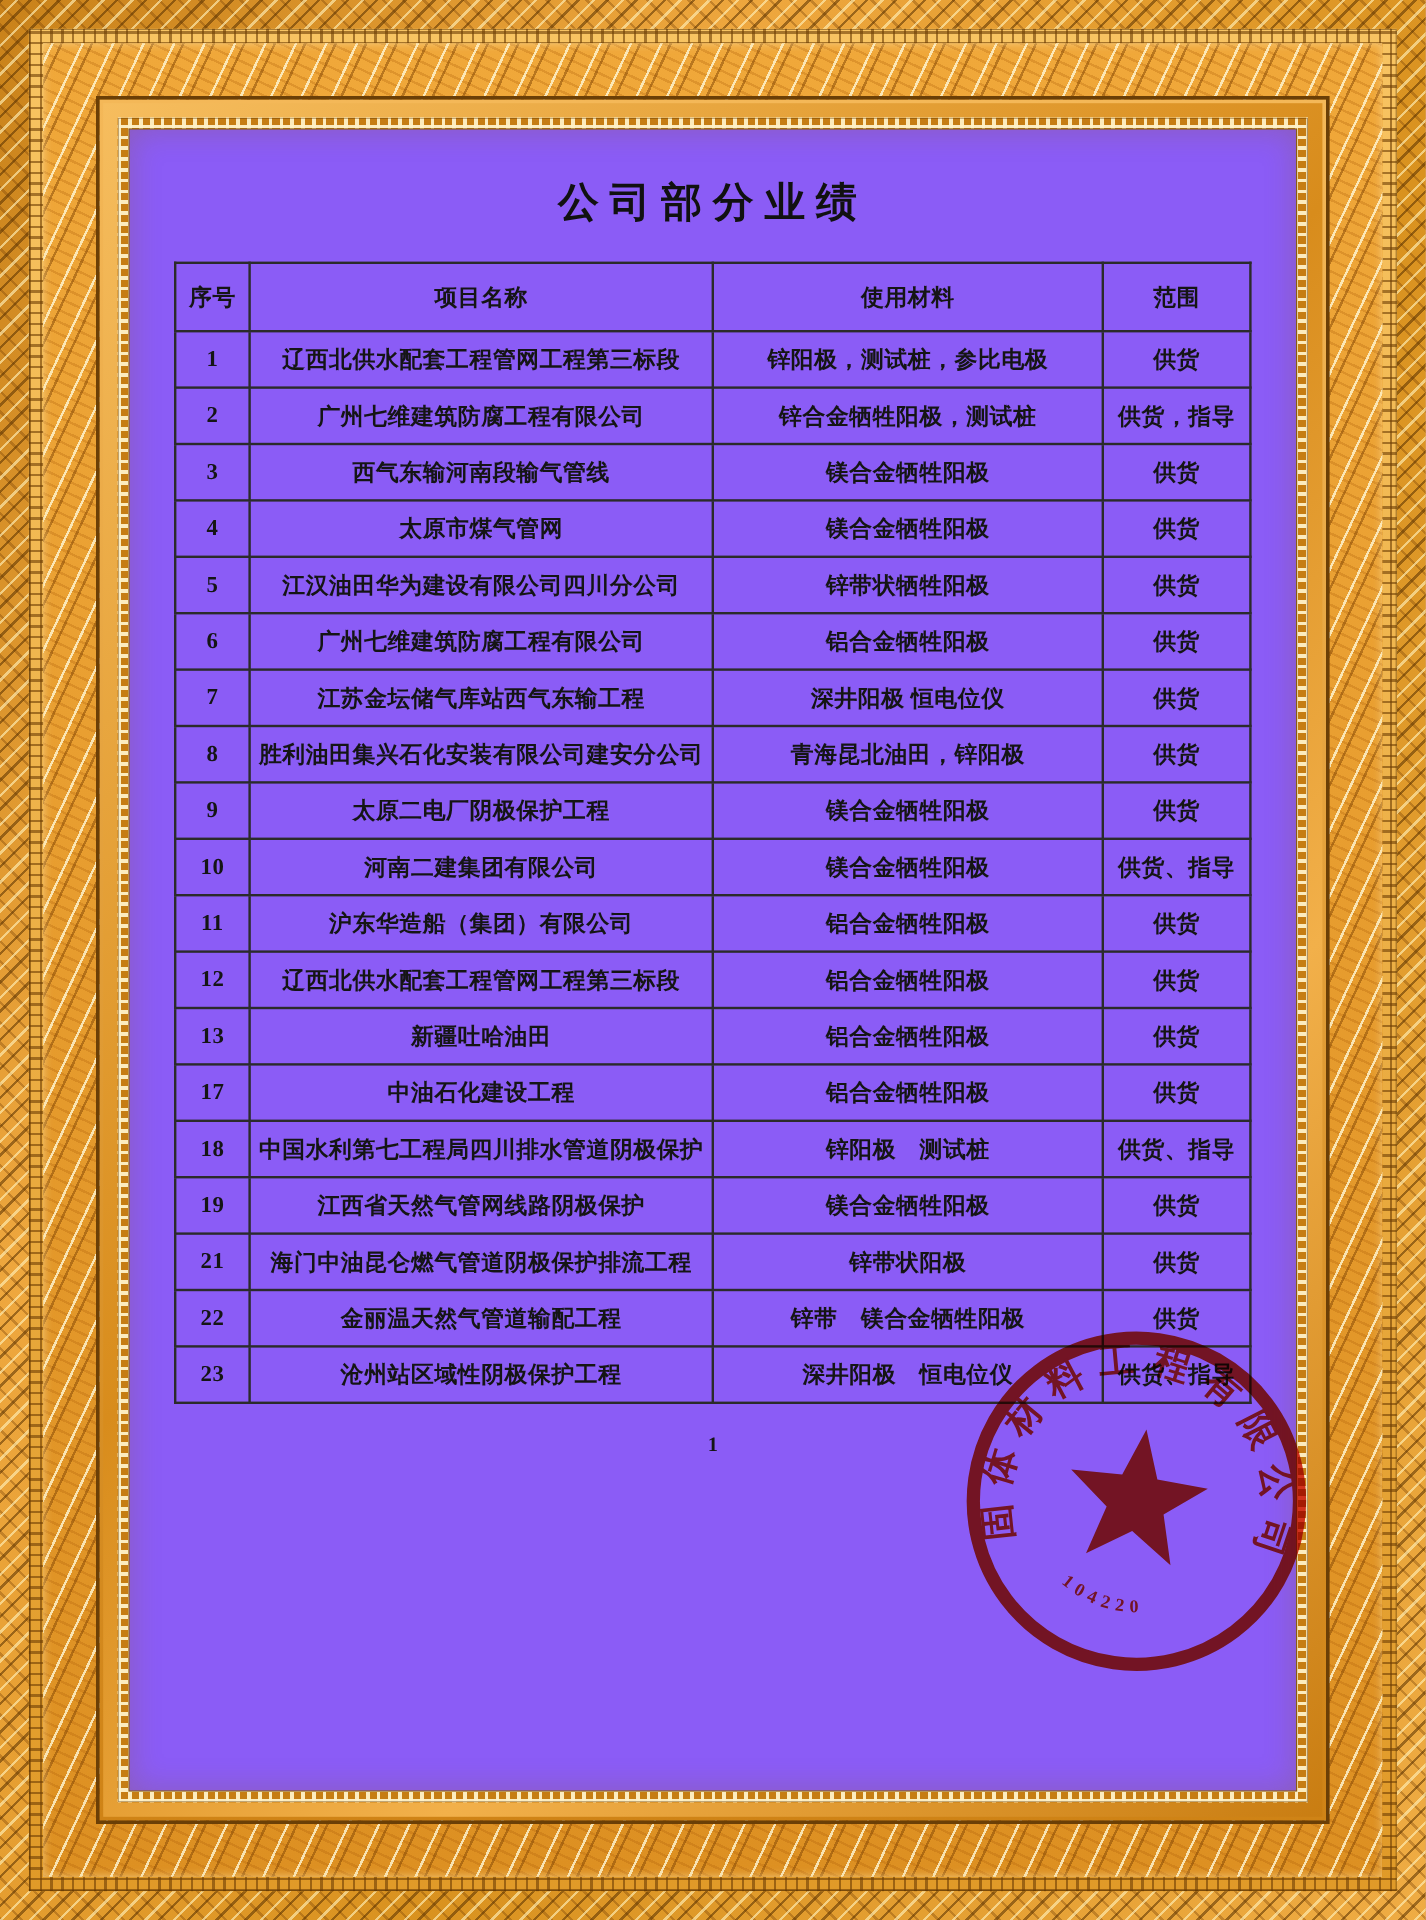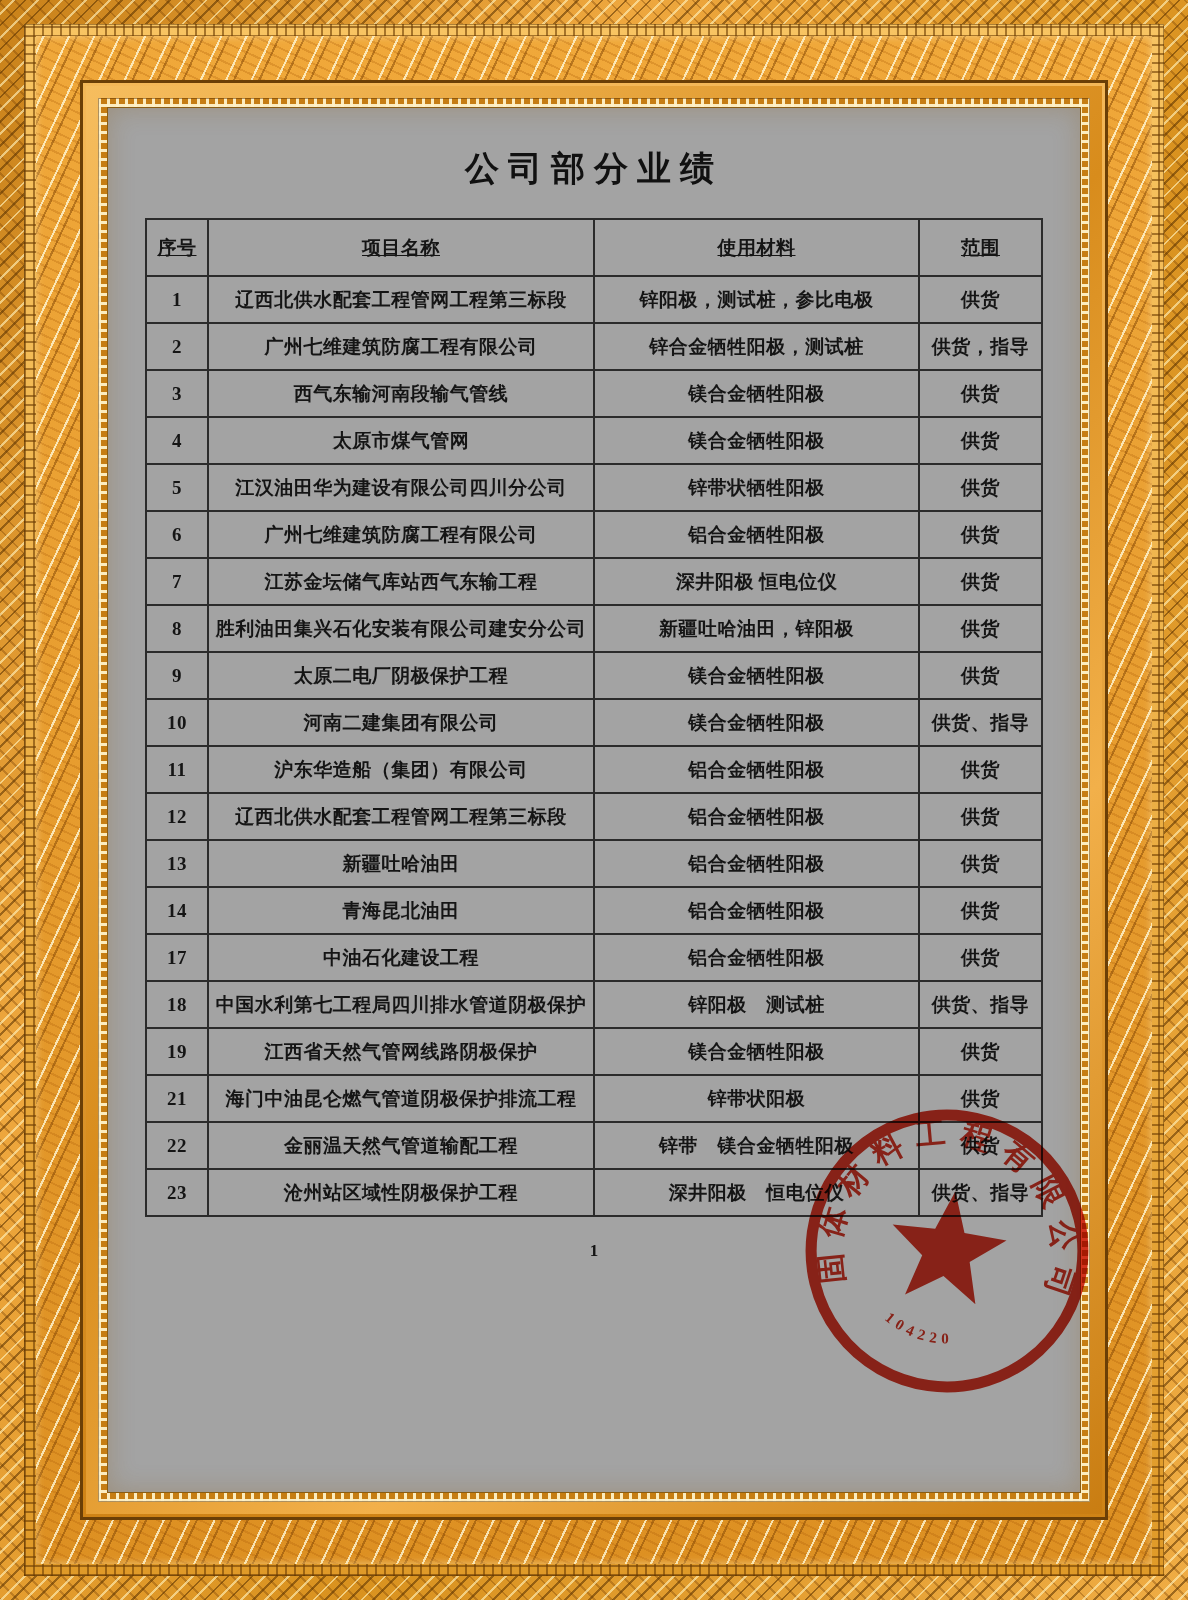--- a/index.html
+++ b/index.html
@@ -37,36 +37,36 @@
     background: linear-gradient(135deg,#f6bd5e,#d88c1c 45%,#f2b04a 70%,#c97d12); }
   .f-bead { position:absolute; inset:98px;
     background:
       repeating-linear-gradient(90deg, rgba(255,242,200,.95) 0 3px, transparent 3px 9px),
       repeating-linear-gradient(0deg, rgba(255,242,200,.95) 0 3px, transparent 3px 9px),
       #c67d13;
     box-shadow: inset 0 0 0 1px rgba(90,50,2,.5);
   }
 
   
-  .paper { position:absolute; inset:108px; background:#a3a3a3; color:#151515;
+  .paper { position:absolute; inset:108px; background:#8b5cf6; color:#151515;
     box-shadow: inset 0 0 26px rgba(140,95,25,.28), 0 0 0 1px #8a5c12; }
 
   .title { text-align:center; margin-top:38px; font-size:34px; font-weight:700;
     letter-spacing:9px; color:#111; }
 
   table.perf { border-collapse:collapse; table-layout:fixed; width:896px;
     margin:26px auto 0 auto; background:transparent; }
   table.perf col.c-no  { width:62px; }
   table.perf col.c-prj { width:386px; }
   table.perf col.c-mat { width:325px; }
   table.perf col.c-scp { width:123px; }
   table.perf th, table.perf td { border:2px solid #2b2b2b; text-align:center;
     font-weight:700; font-size:19px; letter-spacing:.5px; padding:0 2px;
     overflow:hidden; white-space:nowrap; }
-  table.perf thead tr { height:57px;text-decoration:underline; }
+  table.perf thead tr { height:57px; }
   table.perf tbody tr { height:47px; }
 
   .pageno { text-align:center; margin-top:24px; font-size:17px; font-weight:700; }
 
   
   .seal { position:absolute; left:688px; top:992px; width:302px; height:302px;
     transform:rotate(8deg); mix-blend-mode:multiply; opacity:.92; pointer-events:none; }
   .seal text { font-family:"Liberation Serif","DejaVu Serif",serif; font-weight:700; }
 </style>
 </head>
@@ -138,21 +138,21 @@
           </tr>
           <tr>
             <td>7</td>
             <td>江苏金坛储气库站西气东输工程</td>
             <td>深井阳极 恒电位仪</td>
             <td>供货</td>
           </tr>
           <tr>
             <td>8</td>
             <td>胜利油田集兴石化安装有限公司建安分公司</td>
-            <td>新疆吐哈油田，锌阳极</td>
+            <td>青海昆北油田，锌阳极</td>
             <td>供货</td>
           </tr>
           <tr>
             <td>9</td>
             <td>太原二电厂阴极保护工程</td>
             <td>镁合金牺牲阳极</td>
             <td>供货</td>
           </tr>
           <tr>
             <td>10</td>
@@ -168,26 +168,20 @@
           </tr>
           <tr>
             <td>12</td>
             <td>辽西北供水配套工程管网工程第三标段</td>
             <td>铝合金牺牲阳极</td>
             <td>供货</td>
           </tr>
           <tr>
             <td>13</td>
             <td>新疆吐哈油田</td>
-            <td>铝合金牺牲阳极</td>
-            <td>供货</td>
-          </tr>
-          <tr>
-            <td>14</td>
-            <td>青海昆北油田</td>
             <td>铝合金牺牲阳极</td>
             <td>供货</td>
           </tr>
           <tr>
             <td>17</td>
             <td>中油石化建设工程</td>
             <td>铝合金牺牲阳极</td>
             <td>供货</td>
           </tr>
           <tr>

